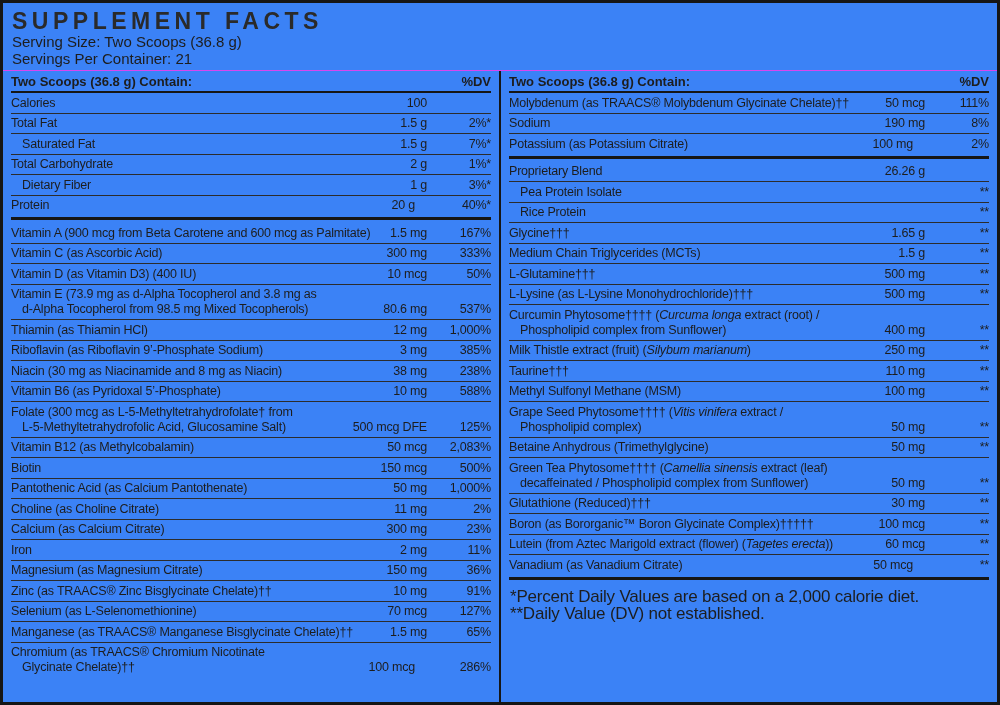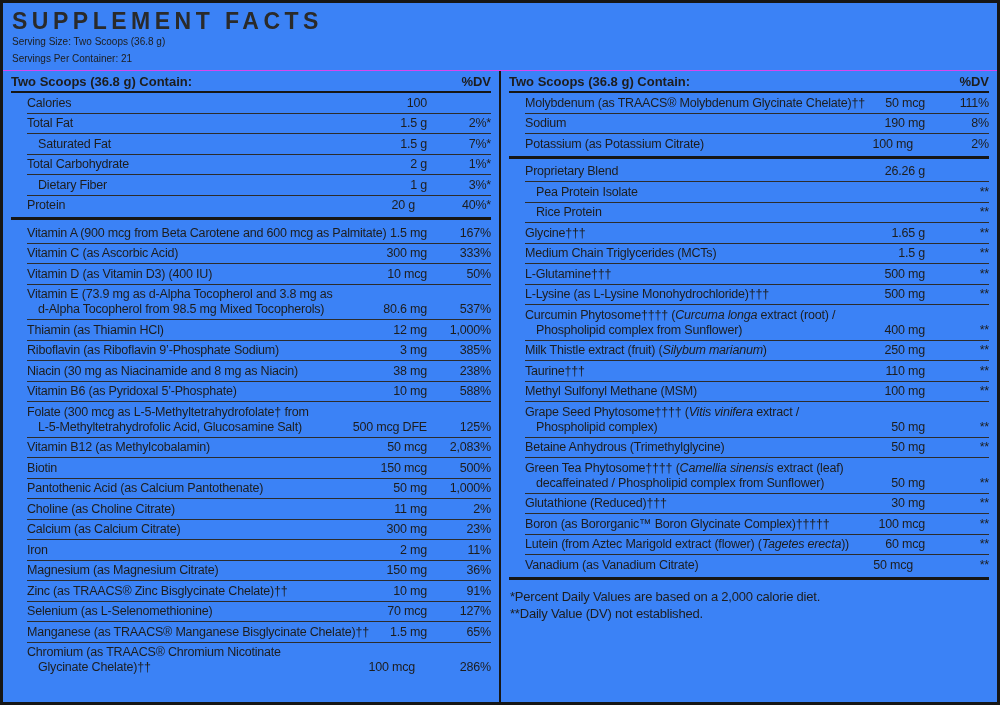--- a/index.html
+++ b/index.html
@@ -7,49 +7,49 @@
     width:1000px;height:705px;box-sizing:border-box;
     background:#3b82f6;border:3px solid #161616;
     font-family:"Liberation Sans", sans-serif;color:#1d1d1d;
     display:flex;flex-direction:column;overflow:hidden;
   }
   .panel-header{padding:5px 10px 3px 9px;}
   .title{
     font-size:23px;font-weight:bold;letter-spacing:4.5px;
     color:#2a2a2a;line-height:26px;
   }
-  .serving{font-size:10px;line-height:16.5px;color:#1d1d1d;}
+  .serving{font-size:15px;line-height:16.5px;color:#1d1d1d;}
   .columns{
     flex:1;display:flex;border-top:1px solid #d946ef;min-height:0;
   }
   .col{
     flex:1;min-width:0;padding:0 8px;overflow:hidden;
   }
   .col-left{border-right:2px solid #161616;}
   .col-header{
     display:flex;justify-content:space-between;align-items:flex-end;
     font-size:13px;font-weight:bold;
     padding:3px 0 2px;border-bottom:2.5px solid #161616;
   }
   .section{}
   .section.thick{border-bottom:3.5px solid #161616;padding-bottom:2px;}
   .section + .section{padding-top:3px;}
   .row{
     display:flex;align-items:flex-end;
     font-size:12.5px;line-height:15px;letter-spacing:-0.2px;
-    padding:2.5px 0 2px;border-bottom:1.5px solid #2c2c2c;margin-left:16px;
+    padding:2.5px 0 2px;border-bottom:1.5px solid #2c2c2c;
   }
   .section .row:last-child{border-bottom:none;gap:12px;}
   .lbl{flex:1;min-width:0;white-space:nowrap;overflow:hidden;}
   .lbl.indent{padding-left:11px;}
   .lbl .l2{padding-left:11px;}
   .amt{white-space:nowrap;text-align:right;padding-right:14px;}
   .dv{white-space:nowrap;text-align:right;width:50px;}
   .footnotes{
-    padding:8px 2px 0 1px;font-size:13px;line-height:17px;letter-spacing:-0.2px;
+    padding:8px 2px 0 1px;font-size:17px;line-height:17px;letter-spacing:-0.2px;
   }
   i{}
 </style>
 </head>
 <body>
 
 <div class="panel">
   <div class="panel-header">
     <div class="title">SUPPLEMENT FACTS</div>
     <div class="serving">Serving Size: Two Scoops (36.8 g)</div>

